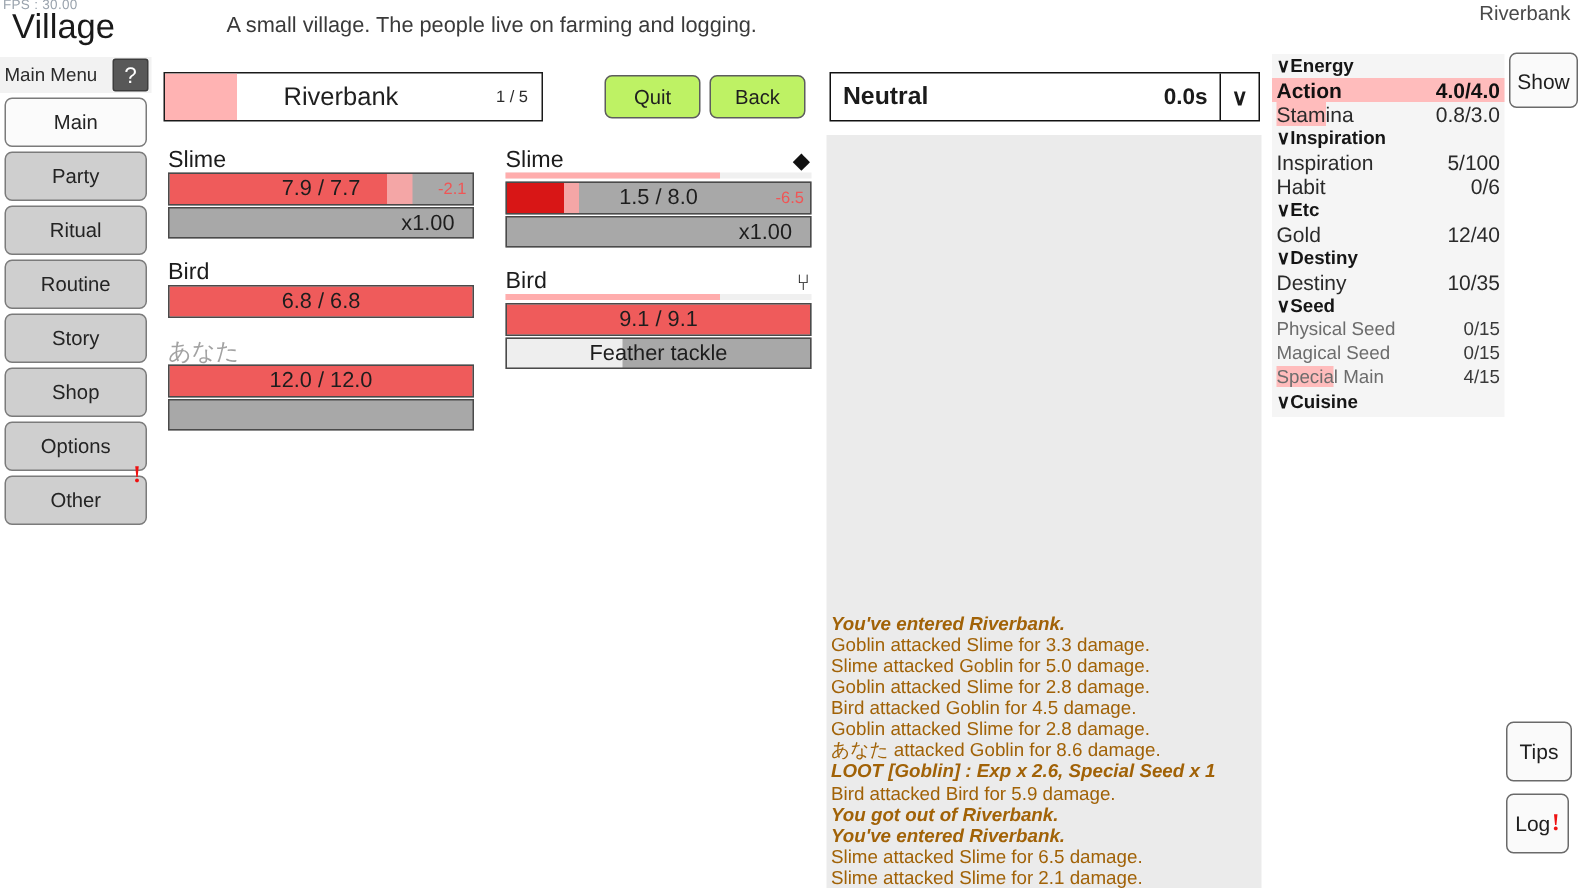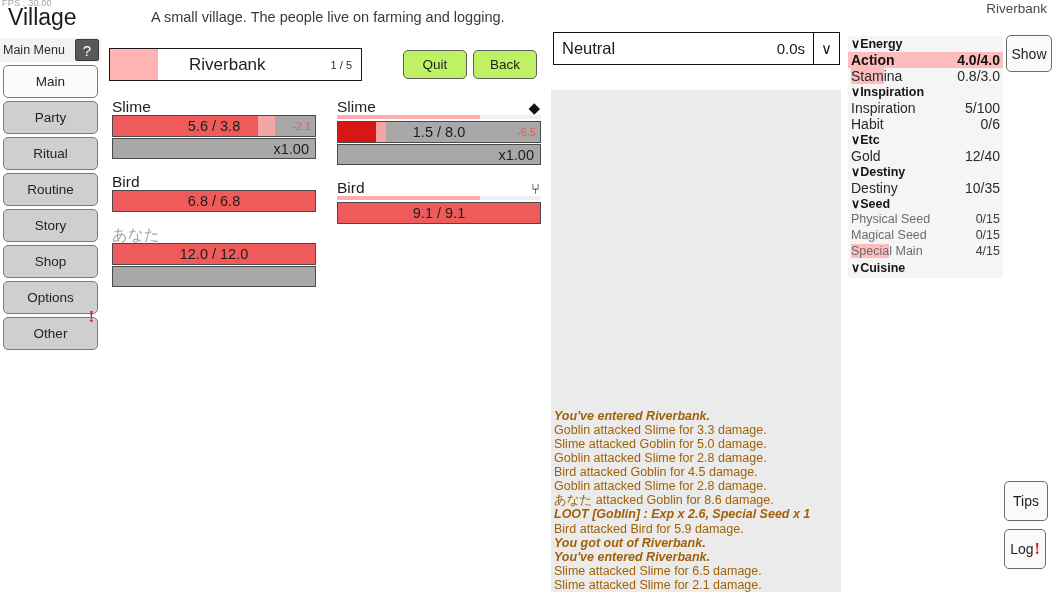--- a/index.html
+++ b/index.html
@@ -72,22 +72,22 @@
   .ctrl-btn {
     position: absolute; top: 50px; height: 29px; width: 64px;
     background: #bef264; border: 1px solid #5d5d5d; border-radius: 5px;
     display: flex; align-items: center; justify-content: center;
     font-size: 13.5px; color: #1f1f1f;
   }
   #btn-quit { left: 403px; }
   #btn-back { left: 473px; }
 
   .state-bar {
-    position: absolute; left: 553px; top: 32px; width: 287px; height: 33px;
-    border: 1px solid #111; background: #fff; display: flex; align-items: stretch;
+    position: absolute; left: 553px; top: 48px; width: 287px; height: 33px;
+    border: 1px solid #111; background: #fff; display: flex; align-items: stretch; font-weight: bold;
   }
   .state-name { flex: 1; display: flex; align-items: center; padding-left: 8px; font-size: 16.5px; color: #1b1b1b; }
   .state-time { display: flex; align-items: center; font-size: 15px; color: #1b1b1b; padding-right: 8px; }
   .state-caret {
     width: 26px; border-left: 1px solid #111; display: flex; align-items: center; justify-content: center;
     font-size: 15px; color: #1b1b1b;
   }
 
   
   .party-col { position: absolute; top: 94px; width: 204px; }
@@ -117,21 +117,21 @@
     position: absolute; right: 4px; top: 50%; transform: translateY(-50%);
     font-size: 11px; color: #f05555;
   }
 
   .cast-bar {
     position: relative; height: 21px; border: 1px solid #4a4a4a;
     background: #a8a8a8; display: flex; align-items: center; overflow: hidden; margin-top: 1px;
   }
   .cast-fill { position: absolute; left: 0; top: 0; bottom: 0; background: #eeeeee; }
   .cast-text { position: relative; width: 100%; text-align: center; font-size: 14.5px; color: #1d1d1d; }
-  .cast-text.right { text-align: right; padding-right: 6px; }
+  .cast-text.right { text-align: right; padding-right: 12px; }
 
   
   .log-panel {
     position: absolute; left: 551px; top: 90px; width: 290px; height: 502px;
     background: #ebebeb; overflow: hidden;
   }
   .log-lines { position: absolute; left: 3px; right: 3px; bottom: 0; }
   .log-line { font-size: 12.5px; color: #a16207; line-height: 14.1px; white-space: nowrap; }
   .log-line.evt { font-style: italic; font-weight: bold; }
 
@@ -224,21 +224,21 @@
   </div>
 
   <div class="party-col" id="party-left">
       <div class="unit">
         <div class="unit-head">
           <span class="unit-name">Slime</span>
         </div>
         <div class="hp-bar">
           <div class="hp-fill" style="width: 72%;"></div>
           <div class="hp-ghost" style="left: 72%; width: 8%;"></div>
-          <div class="hp-text">5.6 / 3.8</div>
+          <div class="hp-text">7.9 / 7.7</div>
           <div class="hp-delta">-2.1</div>
         </div>
         <div class="cast-bar">
           <div class="cast-text right">x1.00</div>
         </div>
       </div>
       <div class="unit">
         <div class="unit-head">
           <span class="unit-name">Bird</span>
         </div>
@@ -283,20 +283,24 @@
         <div class="unit-head">
           <span class="unit-name">Bird</span>
           <span class="unit-icon">⑂</span>
         </div>
         <div class="aggro-track">
           <div class="aggro-fill" style="width: 70%;"></div>
         </div>
         <div class="hp-bar">
           <div class="hp-fill" style="width: 100%;"></div>
           <div class="hp-text">9.1 / 9.1</div>
+        </div>
+        <div class="cast-bar">
+          <div class="cast-fill" style="width: 38%;"></div>
+          <div class="cast-text">Feather tackle</div>
         </div>
       </div>
     </div>
 
   <div class="log-panel">
     <div class="log-lines" id="log-lines">
         <div class="log-line evt">You've entered Riverbank.</div>
         <div class="log-line">Goblin attacked Slime for 3.3 damage.</div>
         <div class="log-line">Slime attacked Goblin for 5.0 damage.</div>
         <div class="log-line">Goblin attacked Slime for 2.8 damage.</div>

